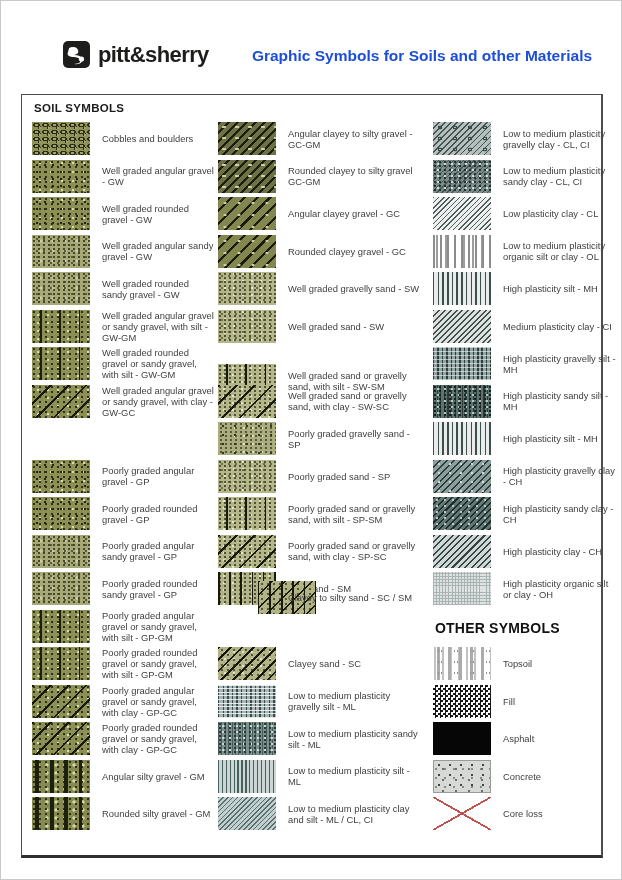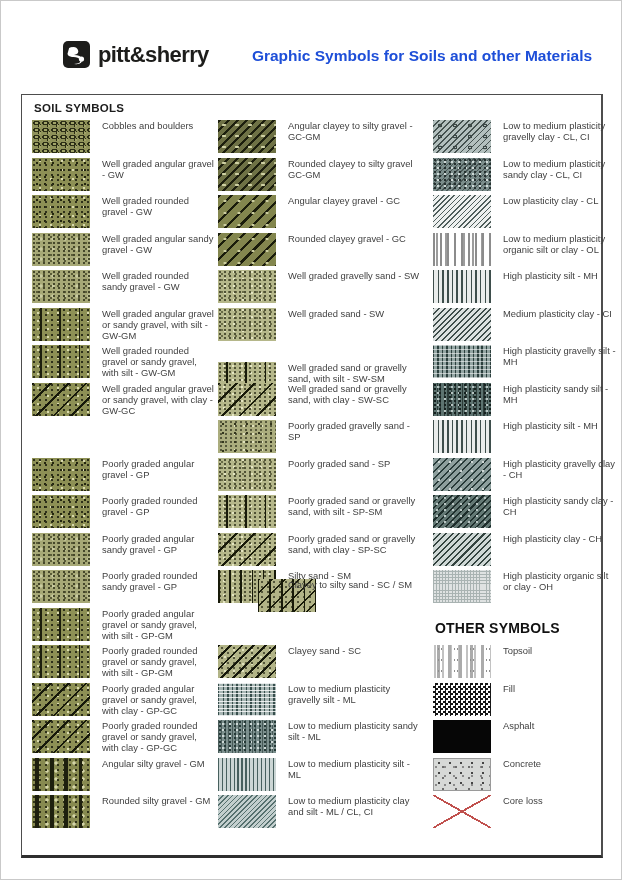--- a/index.html
+++ b/index.html
@@ -26,21 +26,21 @@
     background:#fff;box-sizing:border-box;
   }
   .soil-heading{position:absolute;left:12px;top:7px;font-size:11.5px;font-weight:bold;color:#1c1c1c;letter-spacing:.3px;}
   .other-heading{position:absolute;font-size:14px;font-weight:bold;color:#111;letter-spacing:.2px;}
 
   .col{position:absolute;top:25px;height:715px;}
   #col1{left:10px;width:183px;}
   #col2{left:196px;width:196px;}
   #col3{left:411px;width:180px;}
 
-  .row{position:absolute;left:0;height:37.5px;display:flex;width:100%;}
+  .row{position:absolute;left:0;height:37.5px;display:flex;align-items:center;width:100%;}
   .swatch{width:58px;height:33px;flex:none;box-sizing:border-box;}
   .label{
     position:absolute;left:70px;font-size:9.4px;line-height:1.18;color:#3f3f3f;
   }
   #col1 .label{width:112px;}
   #col2 .label{width:134px;}
   #col3 .label{width:113px;}
 
   
   .pat-cobbles{

